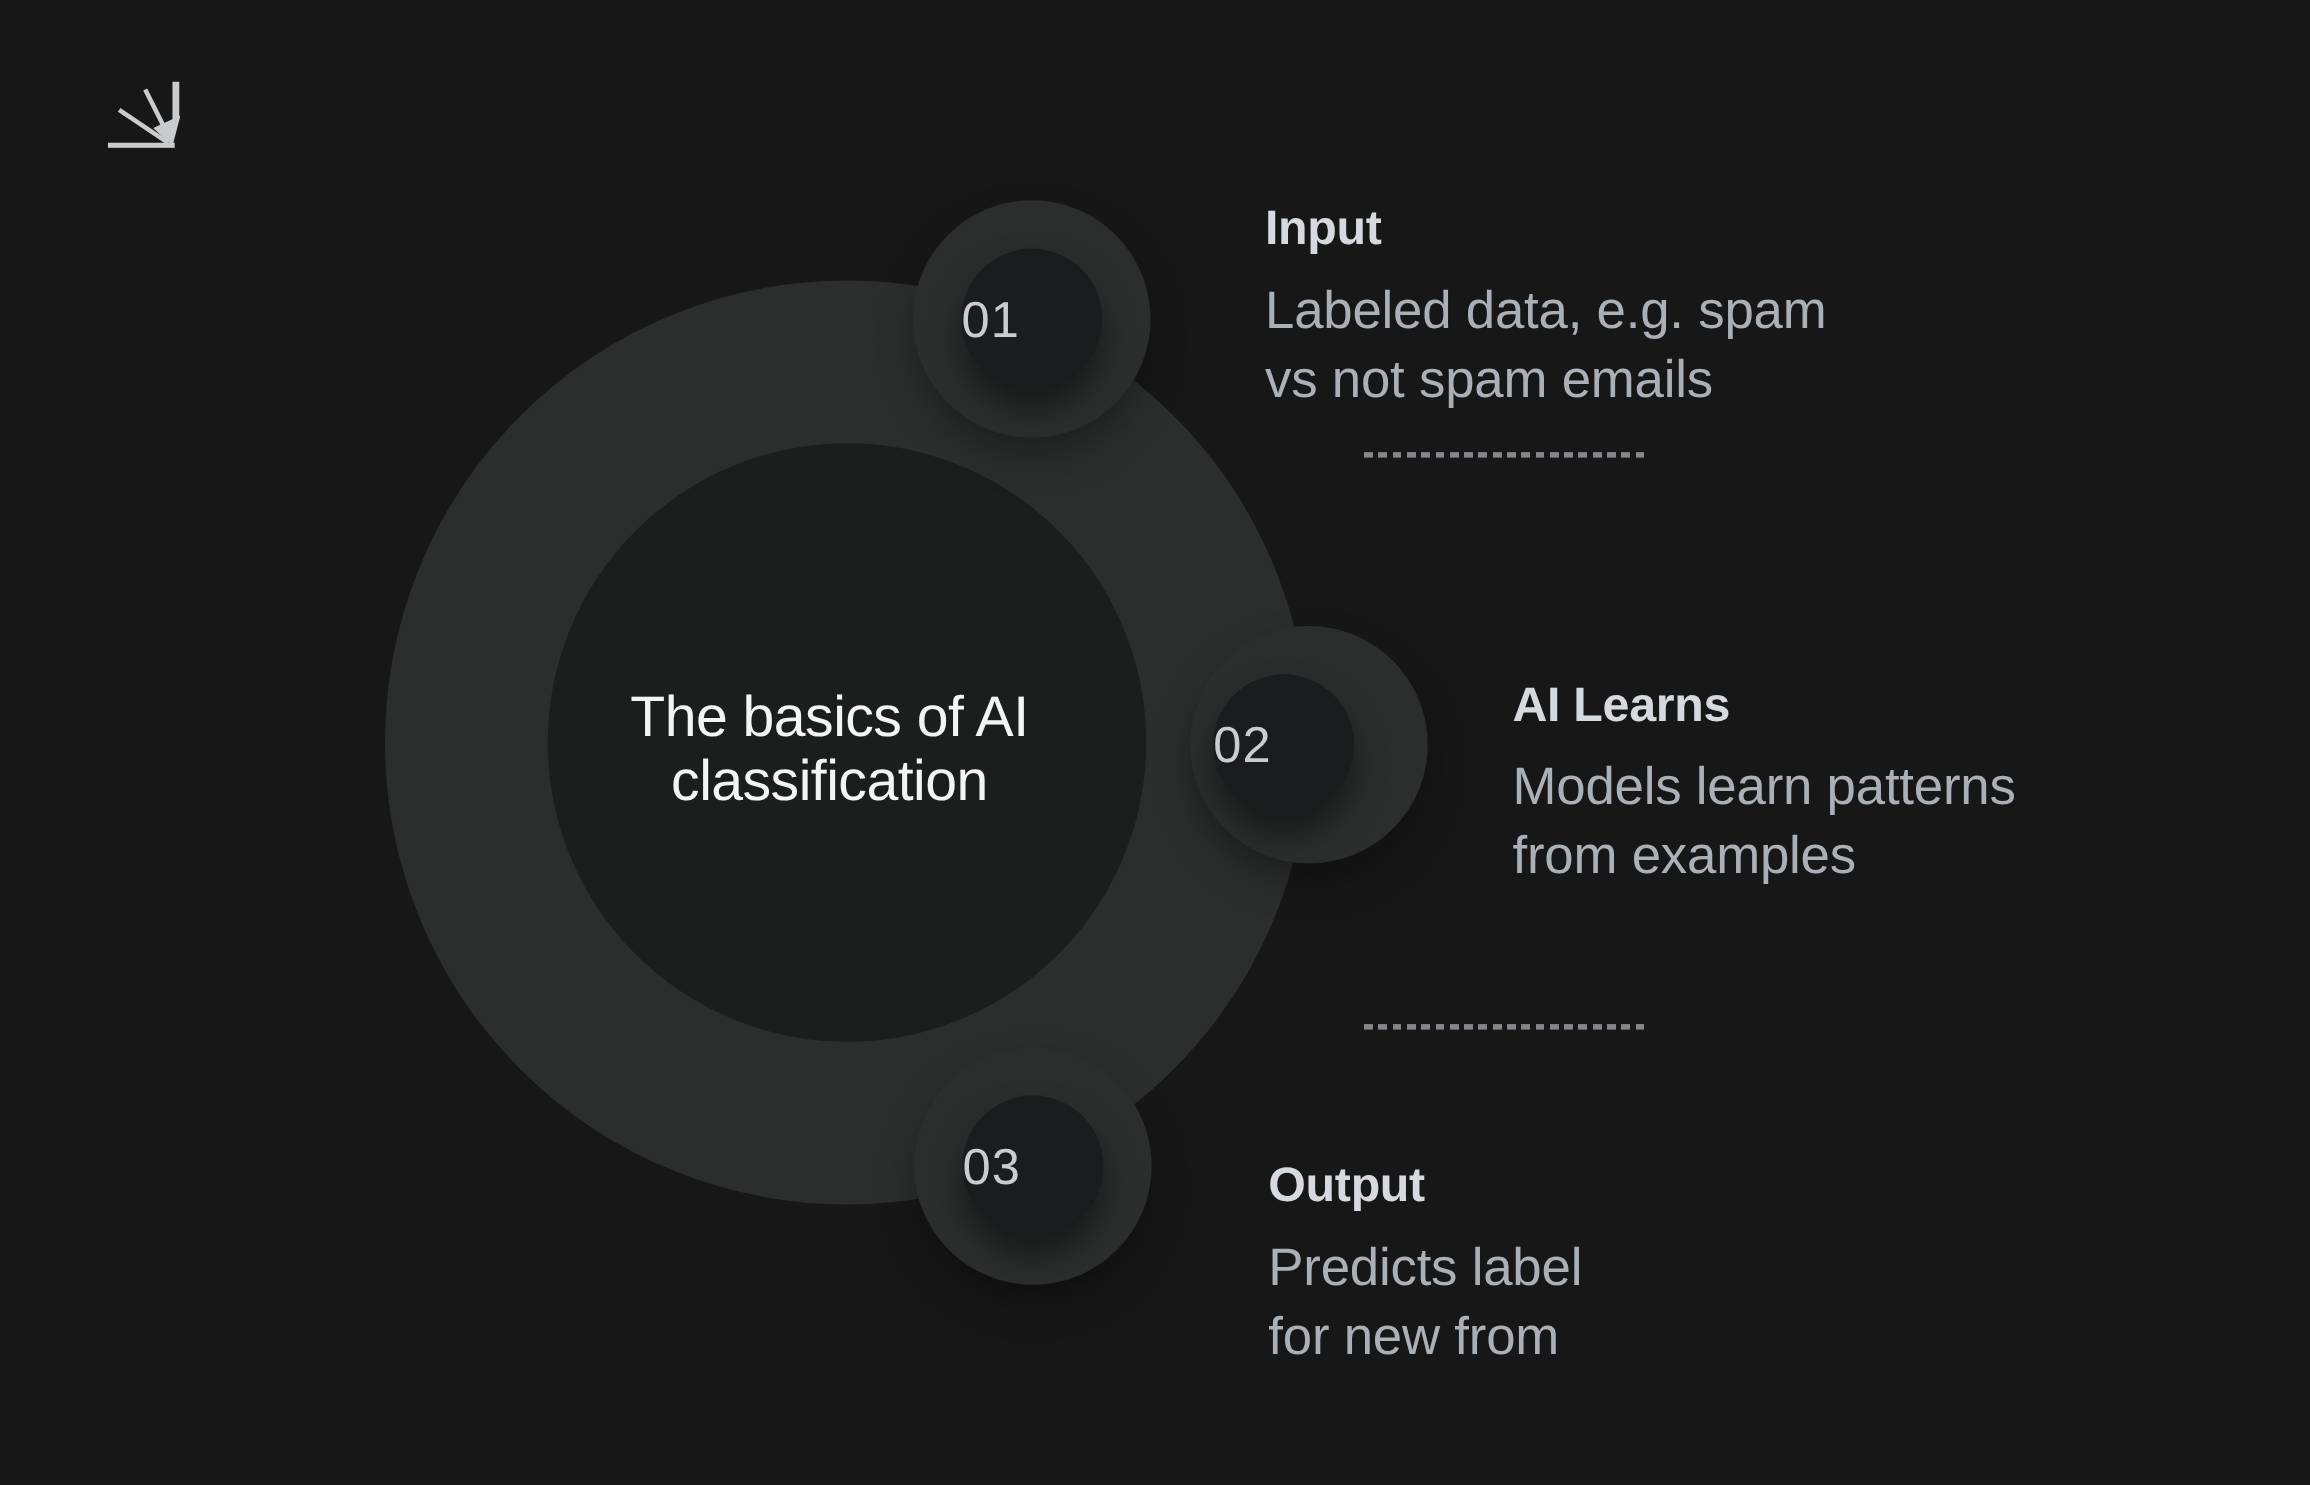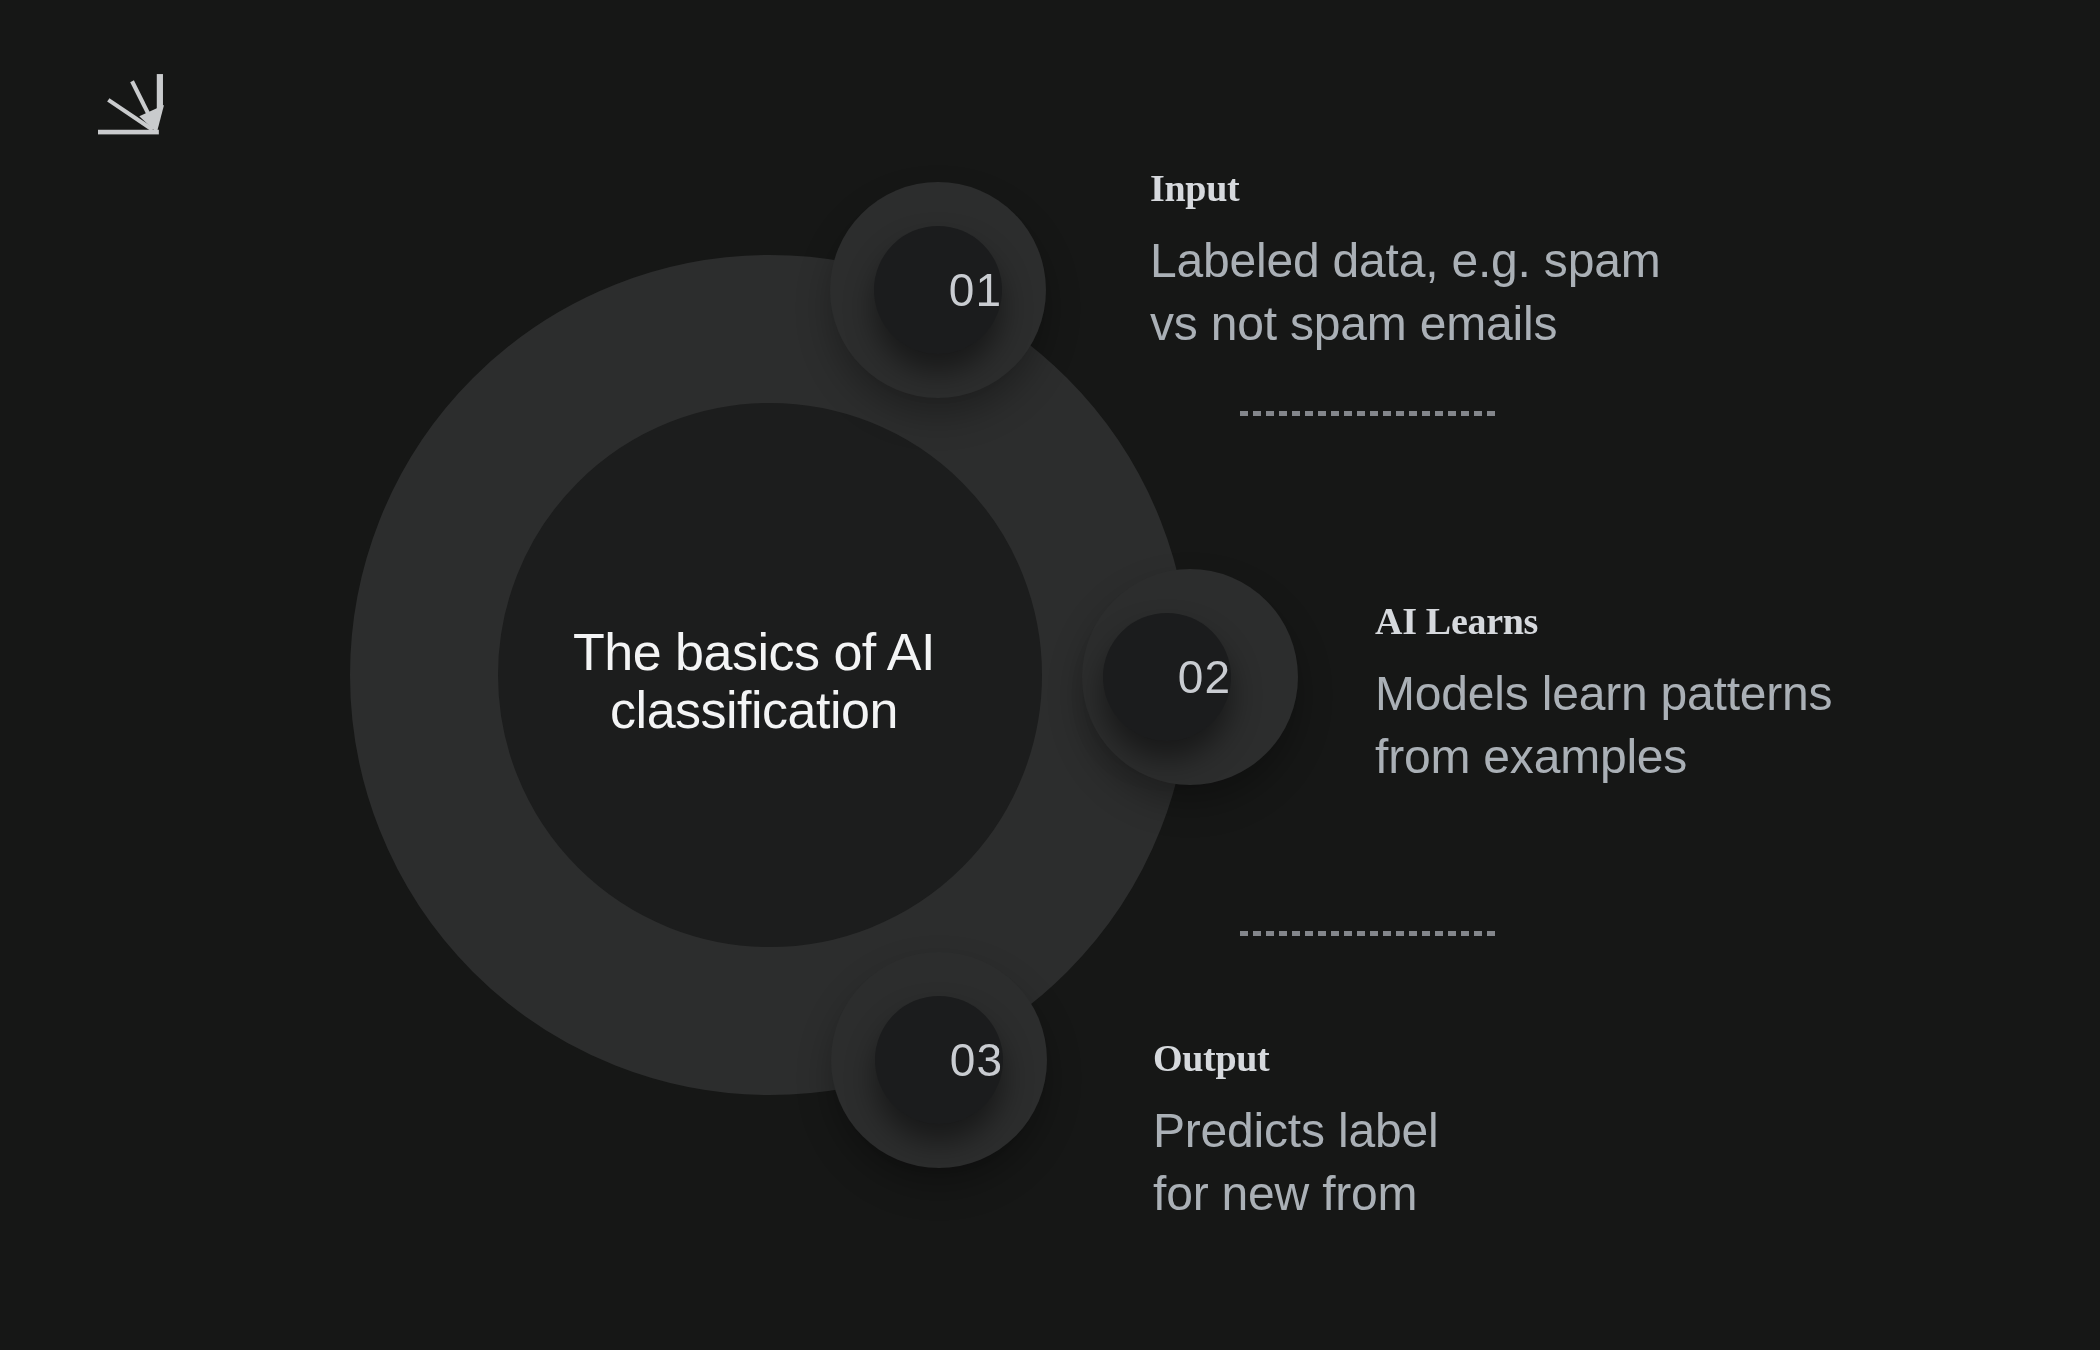--- a/index.html
+++ b/index.html
@@ -25,40 +25,40 @@
     background:#2c2d2d;
     box-shadow:0 18px 34px rgba(0,0,0,0.28);
   }
   .halo.h1{left:830px;top:182px;}
   .halo.h2{left:1082px;top:569px;}
   .halo.h3{left:831px;top:952px;}
   .badge{
     position:absolute;width:128px;height:128px;border-radius:50%;
     background:#1b1c1d;
     box-shadow:0 18px 30px rgba(0,0,0,0.45);
-    display:flex;align-items:center;justify-content:flex-end;
+    display:flex;align-items:center;justify-content:flex-start;
     color:#c9ccd1;font-size:46px;font-weight:500;letter-spacing:1px;
   }
   .badge.b1{left:874px;top:226px;}
   .badge.b2{left:1103px;top:613px;}
   .badge.b3{left:875px;top:996px;}
   .center-title{
     position:absolute;left:482px;top:403px;width:544px;height:544px;
     display:flex;align-items:center;justify-content:center;
     text-align:center;
     color:#f3f4f5;font-size:52px;font-weight:500;line-height:1.12;
     letter-spacing:-0.5px;
     white-space:pre-line;
     transform:translateY(6px);
   }
   
   .step-text{position:absolute;}
   .step-text .heading{
-    color:#d6d9dd;font-size:38px;font-weight:600;line-height:1.1;
-    letter-spacing:-0.3px;margin:0 0 20px 0;font-family:Liberation Serif, serif;
+    color:#d6d9dd;font-size:44px;font-weight:600;line-height:1.1;
+    letter-spacing:-0.3px;margin:16px 0 20px 0;
   }
   .step-text .body{
     color:#aab0b6;font-size:48px;font-weight:400;line-height:1.31;
     letter-spacing:-0.2px;white-space:pre-line;margin:0;
   }
   .col1{left:1150px;top:168px;}
   .col2{left:1375px;top:601px;}
   .col3{left:1153px;top:1038px;}
   
   .divider{

